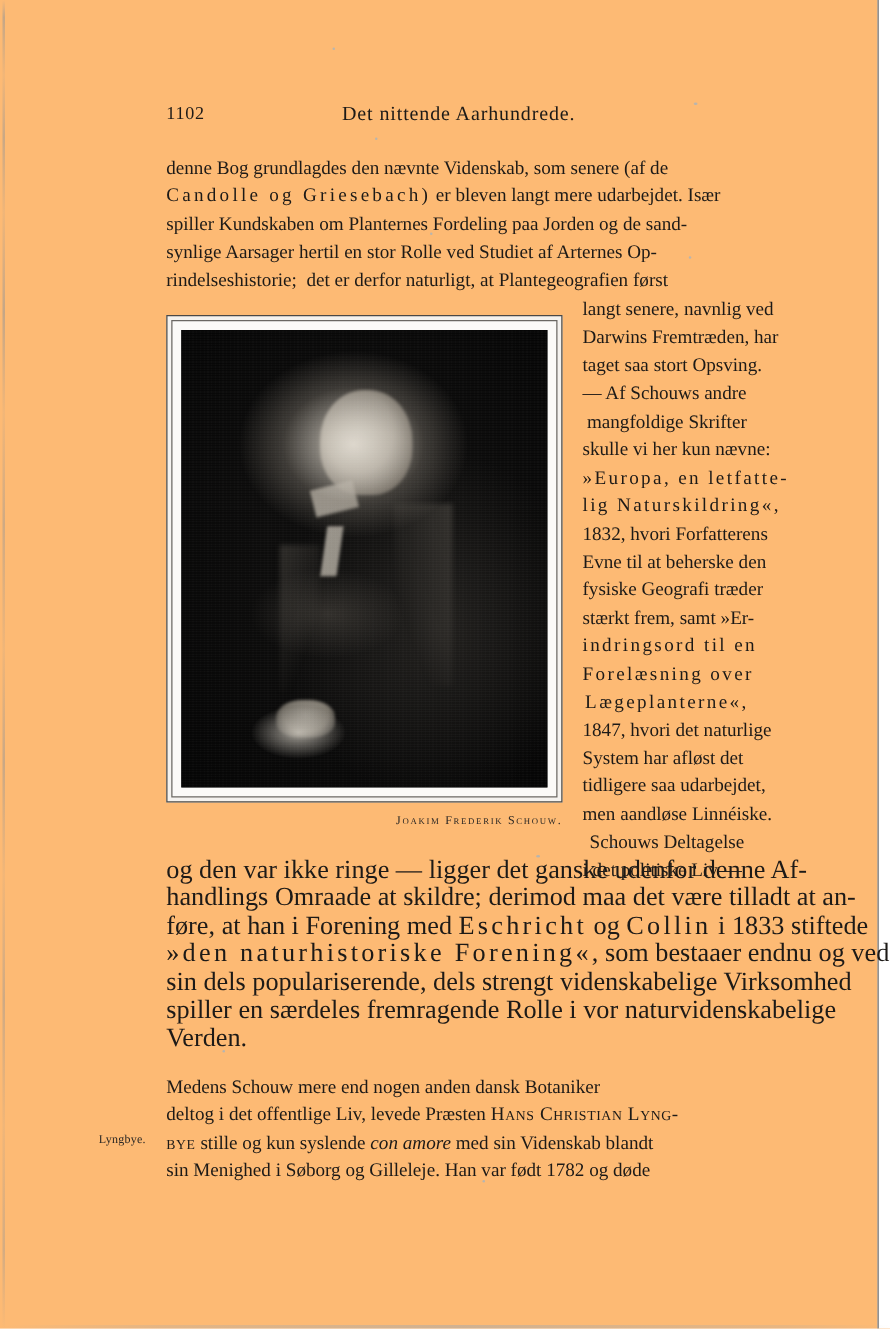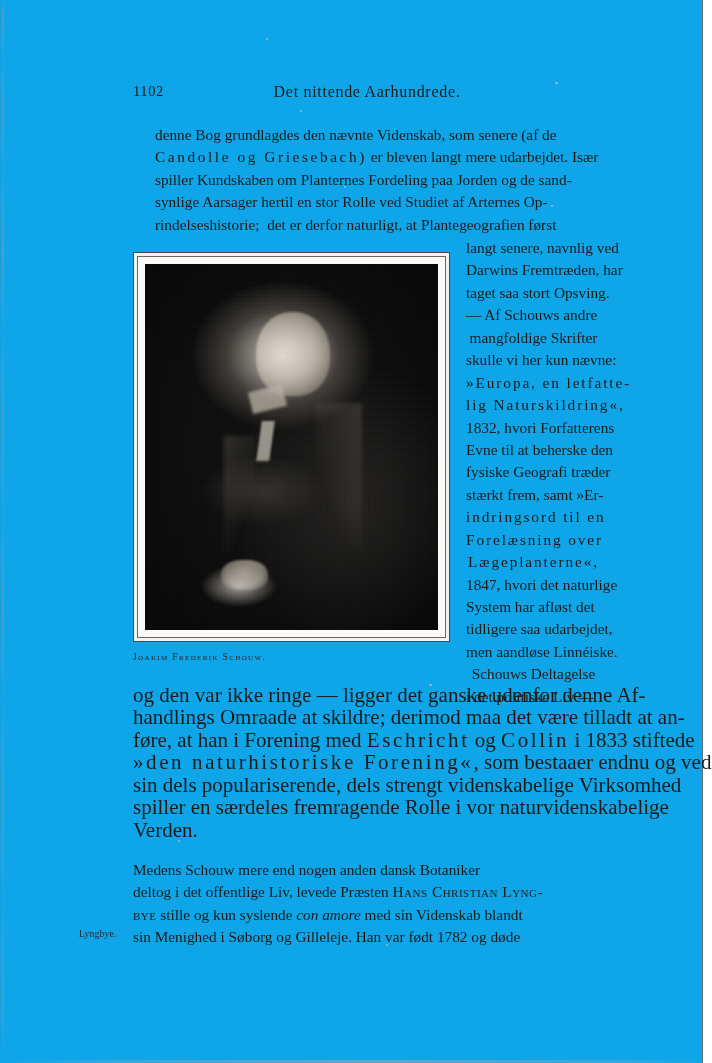--- a/index.html
+++ b/index.html
@@ -90,21 +90,20 @@
 
   
   .textblock {
     position: absolute;
     left: 133px;
     top: 124px;
     width: 468px;
     font-size: 15.3px;
     line-height: 22.45px;
     text-align: justify;
-    margin-left: 22px;
   }
   .ln {
     display: block;
     white-space: nowrap;
     height: 22.45px;
   }
   .ln-j {
     display: flex;
     justify-content: space-between;
     height: 22.45px;
@@ -239,42 +238,42 @@
     background-image:
       repeating-linear-gradient(0deg, rgba(255,255,255,0.07) 0 1px, rgba(0,0,0,0) 1px 2px),
       repeating-linear-gradient(90deg, rgba(255,255,255,0.05) 0 1px, rgba(0,0,0,0) 1px 3px);
   }
 
   .caption {
     position: absolute;
     left: 133px;
     top: 651px;
     width: 317px;
-    text-align: left;
+    text-align: right;
     font-size: 9.6px;
     font-variant: small-caps;
     letter-spacing: 1.35px;
     color: #2a2724;
   }
 
   .margin-note {
     position: absolute;
     left: 79px;
-    top: 928px;
+    top: 906px;
     width: 50px;
     text-align: left;
     font-size: 9.6px;
     color: #2a2724;
     letter-spacing: 0.2px;
   }
 </style>
 </head>
 <body>
 
-<div id="page" style="background: #0ea5e9; color: rgb(29, 26, 23); font-family: Liberation Serif, serif;">
+<div id="page" style="background: #fdba74; color: rgb(29, 26, 23); font-family: Liberation Serif, serif;">
 
   <div class="scan-left-edge"></div>
   <div class="scan-right-edge"></div>
   <div class="scan-bottom-edge"></div>
 
   <div class="speck" style="left:266px;top:38px;width:2px;height:2px;"></div>
   <div class="speck" style="left:555px;top:82px;width:3px;height:2px;"></div>
   <div class="speck" style="left:300px;top:110px;width:2px;height:2px;"></div>
   <div class="speck" style="left:344px;top:186px;width:2px;height:2px;"></div>
   <div class="speck" style="left:551px;top:205px;width:2px;height:2px;"></div>

